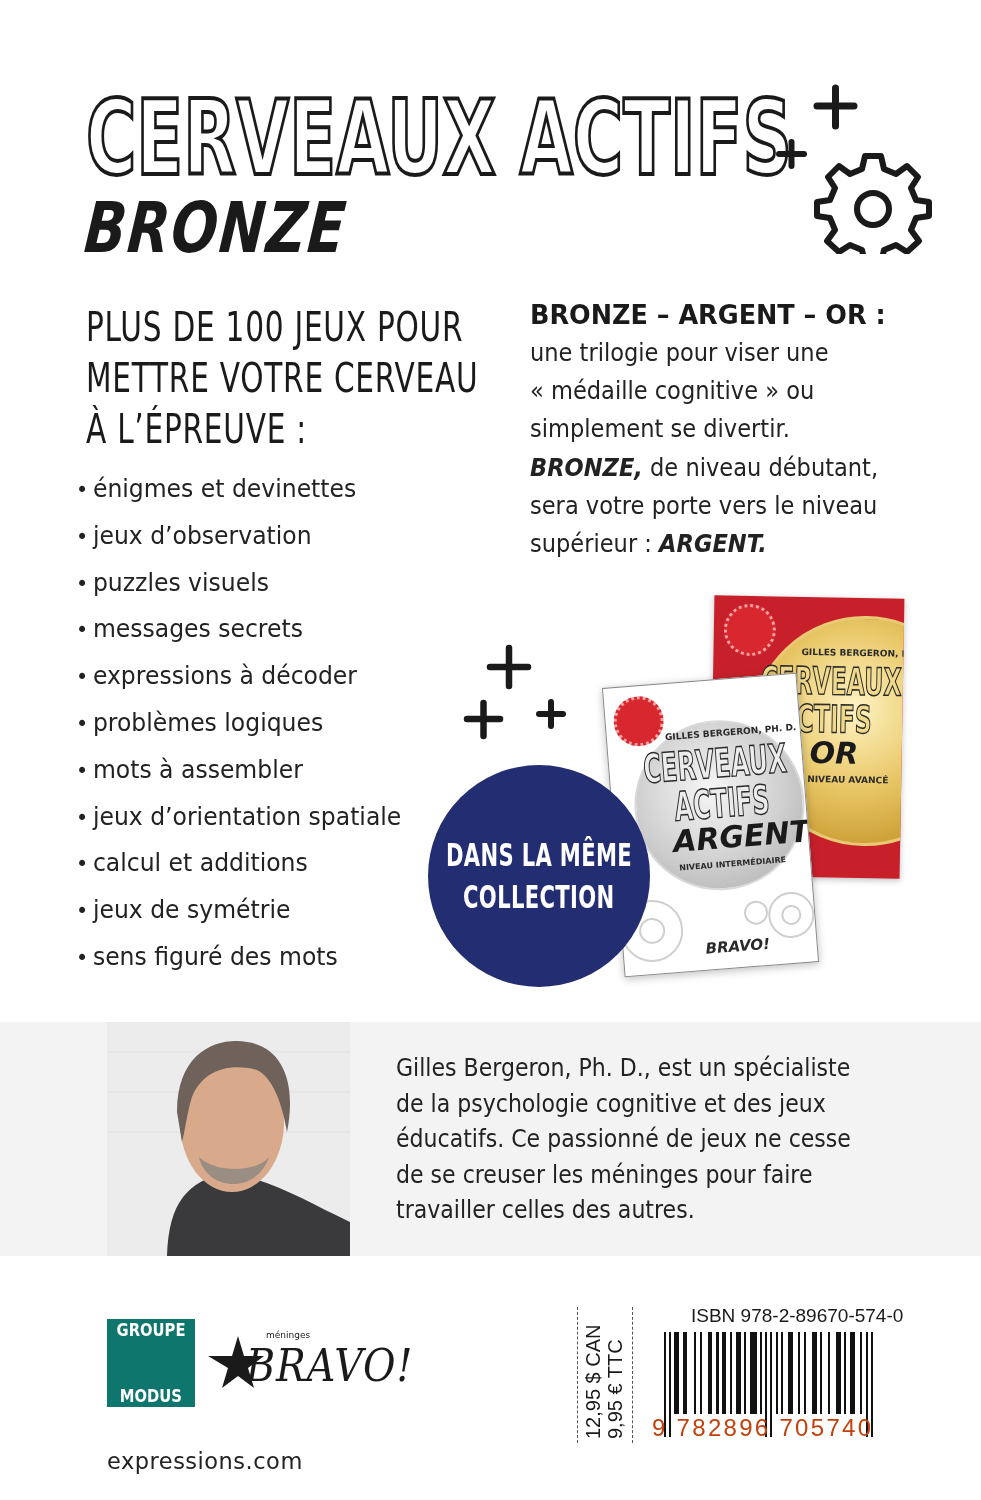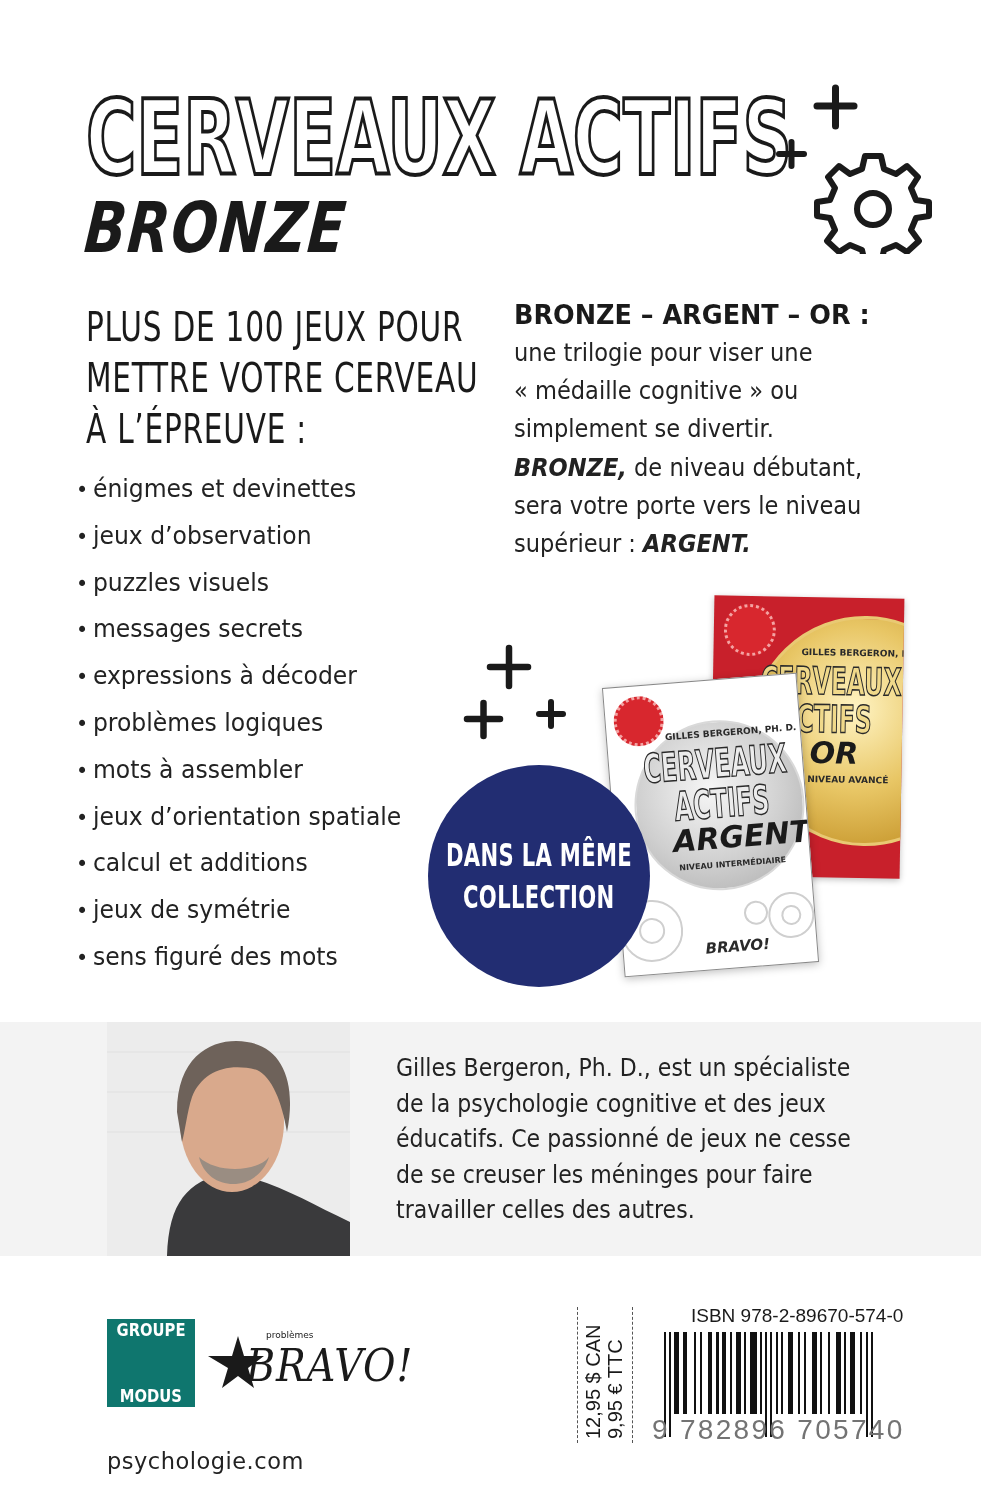--- a/index.html
+++ b/index.html
@@ -37,21 +37,21 @@
     .pitch div { white-space: nowrap; }
     .games { position: absolute; left: 76px; top: 466px; list-style: none; }
     .games li {
       font-family: "DejaVu Sans", sans-serif; font-size: 25px; line-height: 45.8px;
       color: #222; white-space: nowrap;
       transform: scaleX(0.94); transform-origin: left center;
     }
     .games li .bullet { display: inline-block; width: 18px; font-size: 22px; }
 
     
-    .trilogy { position: absolute; left: 514px; top: 296px; width: 420px; }
+    .trilogy { position: absolute; left: 530px; top: 296px; width: 420px; }
     .trilogy .head {
       font-family: "DejaVu Sans", sans-serif; font-weight: 700; font-size: 26px;
       line-height: 38px; color: #1a1a1a; white-space: nowrap;
       transform: scaleX(0.98); transform-origin: left top;
     }
     .trilogy .body {
       font-family: "DejaVu Sans", sans-serif; font-size: 24.5px; line-height: 38.2px;
       color: #222; transform: scaleX(0.92); transform-origin: left top; width: 460px;
     }
     .trilogy .body b { font-style: italic; font-weight: 700; }
@@ -129,21 +129,21 @@
     .bravo-logo { position: absolute; left: 206px; top: 1330px; width: 190px; height: 70px; }
     .bravo-logo .editions { position: absolute; left: 60px; top: 0px; font-size: 9px; font-family: "DejaVu Sans", sans-serif; color: #1a1a1a; }
     .bravo-logo .word { position: absolute; left: 40px; top: 10px; font-size: 44px; font-family: "DejaVu Serif", serif; font-style: italic; color: #1a1a1a; letter-spacing: 1px; transform: scaleX(0.9); transform-origin: left top; }
     .site-url { position: absolute; left: 107px; top: 1448px; font-family: "DejaVu Sans", sans-serif; font-size: 22.5px; color: #222; letter-spacing: 0.5px; }
 
     .price-box { position: absolute; left: 577px; top: 1307px; width: 56px; height: 136px; border-left: 1.5px dashed #555; border-right: 1.5px dashed #555; }
     .price-box .rot { position: absolute; left: 4px; top: 132px; transform: rotate(-90deg); transform-origin: left top; white-space: nowrap; font-family: "Liberation Sans", sans-serif; font-size: 20px; line-height: 22px; color: #1a1a1a; }
 
     .isbn-label { position: absolute; left: 678px; top: 1305px; font-family: "Liberation Sans", sans-serif; font-size: 19px; color: #1a1a1a; white-space: nowrap; margin-left: 13px; }
     .barcode { position: absolute; left: 650px; top: 1332px; width: 245px; height: 105px; }
-    .barcode-digits { position: absolute; left: 652px; top: 1414px; font-family: "Liberation Sans", sans-serif; font-size: 28px; color: #737373; white-space: nowrap; letter-spacing: 2.3px; background: transparent; }
+    .barcode-digits { position: absolute; left: 652px; top: 1414px; font-family: "Liberation Sans", sans-serif; font-size: 24px; color: #c2410c; white-space: nowrap; letter-spacing: 2.3px; background: transparent; }
   </style>
 </head>
 <body>
 
 <div class="title">CERVEAUX ACTIFS</div>
 <div class="subtitle">BRONZE</div>
 
 <svg class="deco-top" viewBox="0 0 170 170">
   <g stroke="#1a1a1a" stroke-width="7" stroke-linecap="round">
     <line x1="47" y1="22" x2="84" y2="22"></line>
@@ -266,25 +266,25 @@
 
 <div class="modus-logo">
   <span>GROUPE</span>
   <span>MODUS</span>
 </div>
 
 <div class="bravo-logo">
   <svg width="60" height="70" viewBox="0 0 60 70" style="position:absolute;left:0;top:0">
     <polygon points="32,6 38,26 58,26 42,38 48,58 32,46 16,58 22,38 2,26 26,26" fill="#1a1a1a"></polygon>
   </svg>
-  <div class="editions">problèmes</div>
+  <div class="editions">méninges</div>
   <div class="word">BRAVO!</div>
 </div>
 
-<div class="site-url">psychologie.com</div>
+<div class="site-url">expressions.com</div>
 
 <div class="price-box">
   <div class="rot">
     <div>12,95 $ CAN</div>
     <div>9,95 € TTC</div>
   </div>
 </div>
 
 <div class="isbn-label">ISBN 978-2-89670-574-0</div>
 <svg class="barcode" viewBox="0 0 245 105" preserveAspectRatio="none">

